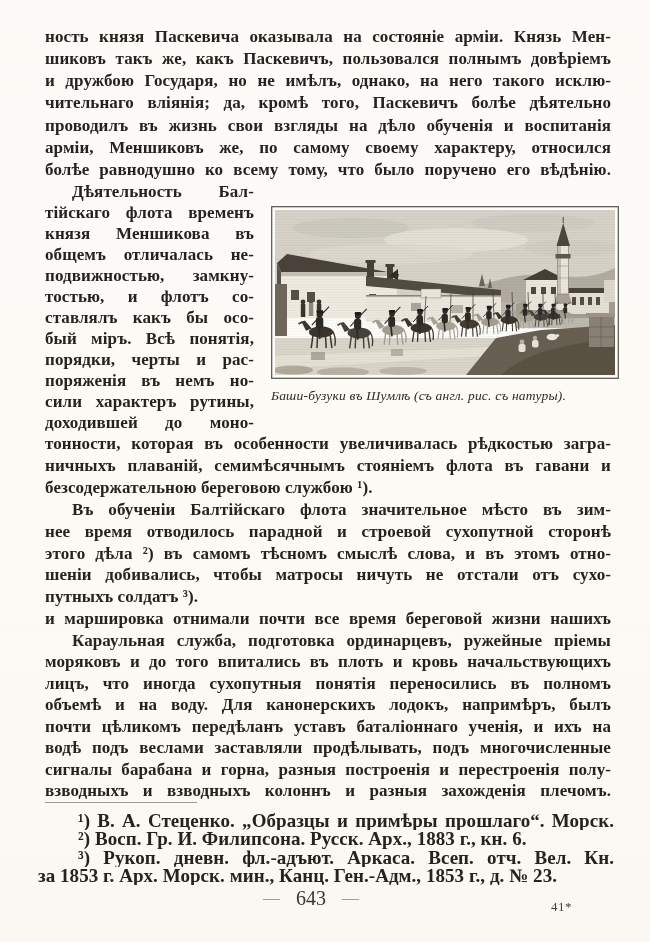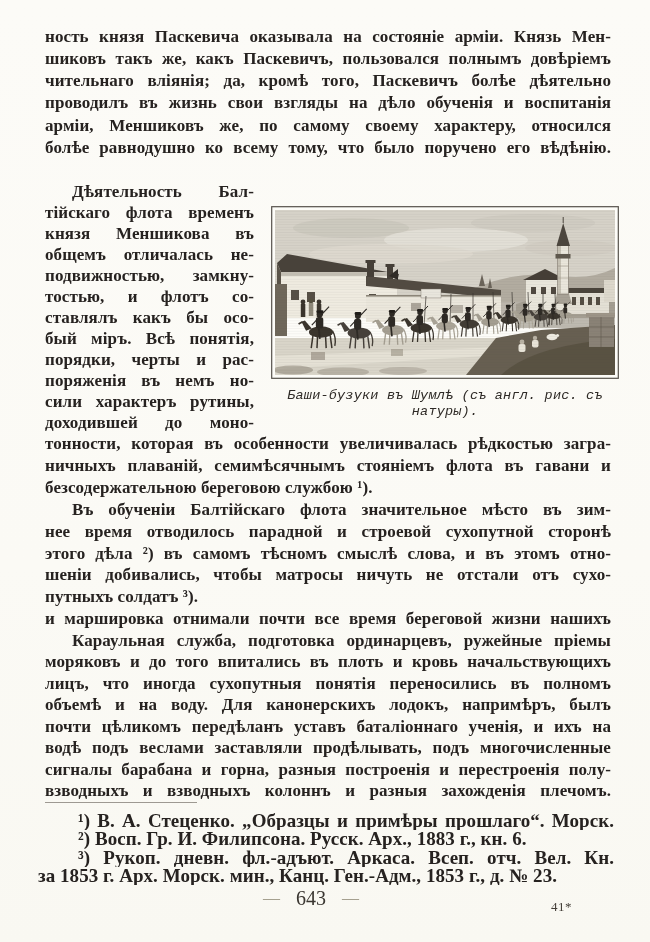--- a/index.html
+++ b/index.html
@@ -19,40 +19,41 @@
   .tline.ind{text-indent:27px;}
   #p1{top:26px;--lh:22.15px;}
   #leftcol{top:181px;width:209px;--lh:21px;}
   #p2full{top:433px;--lh:22px;}
   #p3{top:499px;--lh:21.8px;}
   #p4{top:608px;--lh:21.5px;}
   figure#ill{position:absolute;left:271px;top:206px;width:348px;margin:0;padding:0;}
   #ill svg{display:block;width:348px;height:173px;}
   .caption{
     margin-top:9px;font-style:italic;font-size:13.5px;line-height:16px;
-    text-align:center;color:#2e2a26;letter-spacing:.2px;font-family:Liberation Mono, monospace;
+    text-align:left;color:#2e2a26;letter-spacing:.2px;
   }
   .fndivider{position:absolute;left:45px;top:802px;width:152px;height:1px;
     background:#8d8880;opacity:.85;}
   #footnotes{position:absolute;left:38px;top:812px;width:576px;font-size:19px;--lh:18.3px;}
   #footnotes .tline{text-align-last:left;letter-spacing:.05px;}
   #footnotes .tline.ind{text-indent:40px;}
   .footer-num{position:absolute;left:161px;top:887px;width:300px;text-align:center;
     font-size:20px;color:#3a3631;}
   .footer-num .dash{color:#97917f;font-size:17px;position:relative;top:-2px;margin:0 16px;}
   .signature{position:absolute;left:551px;top:899px;font-size:13px;color:#443f39;letter-spacing:.5px;}
 </style>
 </head>
 <body>
 
 <div class="page">
 
   <div class="tblock" id="p1">
       <div class="tline">ность князя Паскевича оказывала на состояніе арміи. Князь Мен-</div>
       <div class="tline">шиковъ такъ же, какъ Паскевичъ, пользовался полнымъ довѣріемъ</div>
+      <div class="tline">и дружбою Государя, но не имѣлъ, однако, на него такого исклю-</div>
       <div class="tline">чительнаго вліянія; да, кромѣ того, Паскевичъ болѣе дѣятельно</div>
       <div class="tline">проводилъ въ жизнь свои взгляды на дѣло обученія и воспитанія</div>
       <div class="tline">арміи, Меншиковъ же, по самому своему характеру, относился</div>
       <div class="tline">болѣе равнодушно ко всему тому, что было поручено его вѣдѣнію.</div>
     </div>
 
   <div class="tblock" id="leftcol">
       <div class="tline ind">Дѣятельность Бал-</div>
       <div class="tline">тійскаго флота временъ</div>
       <div class="tline">князя Меншикова въ</div>

